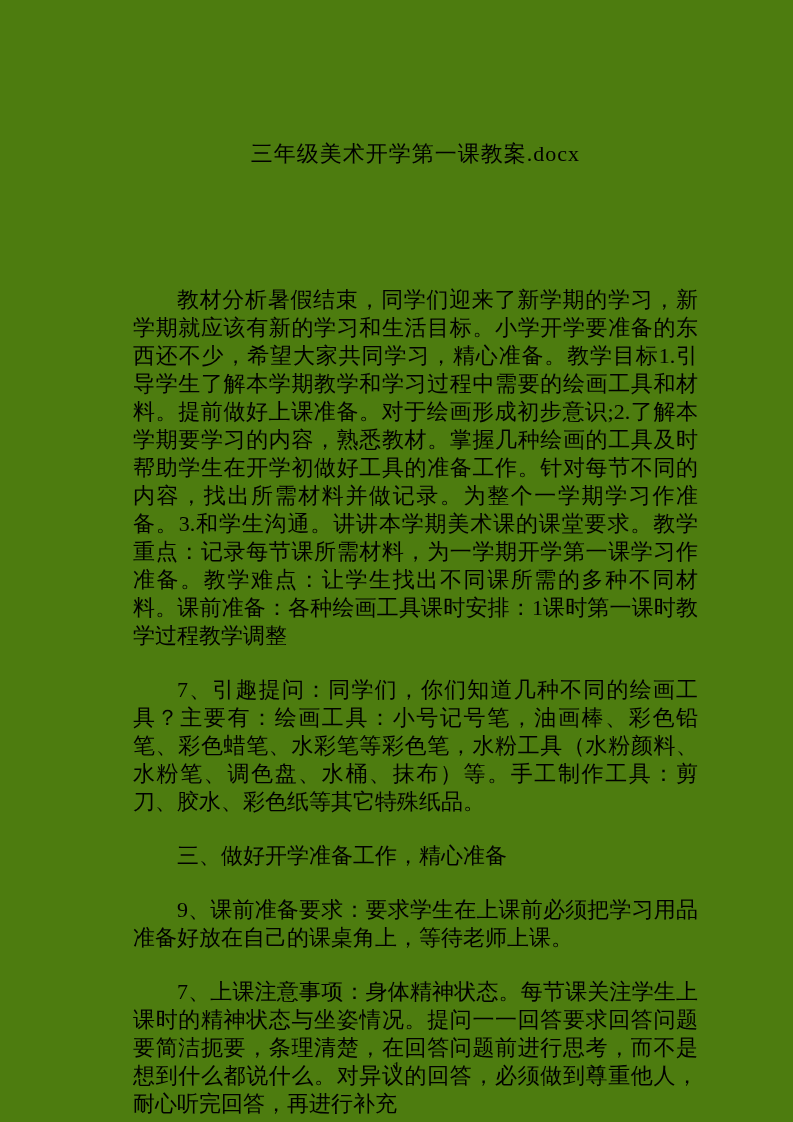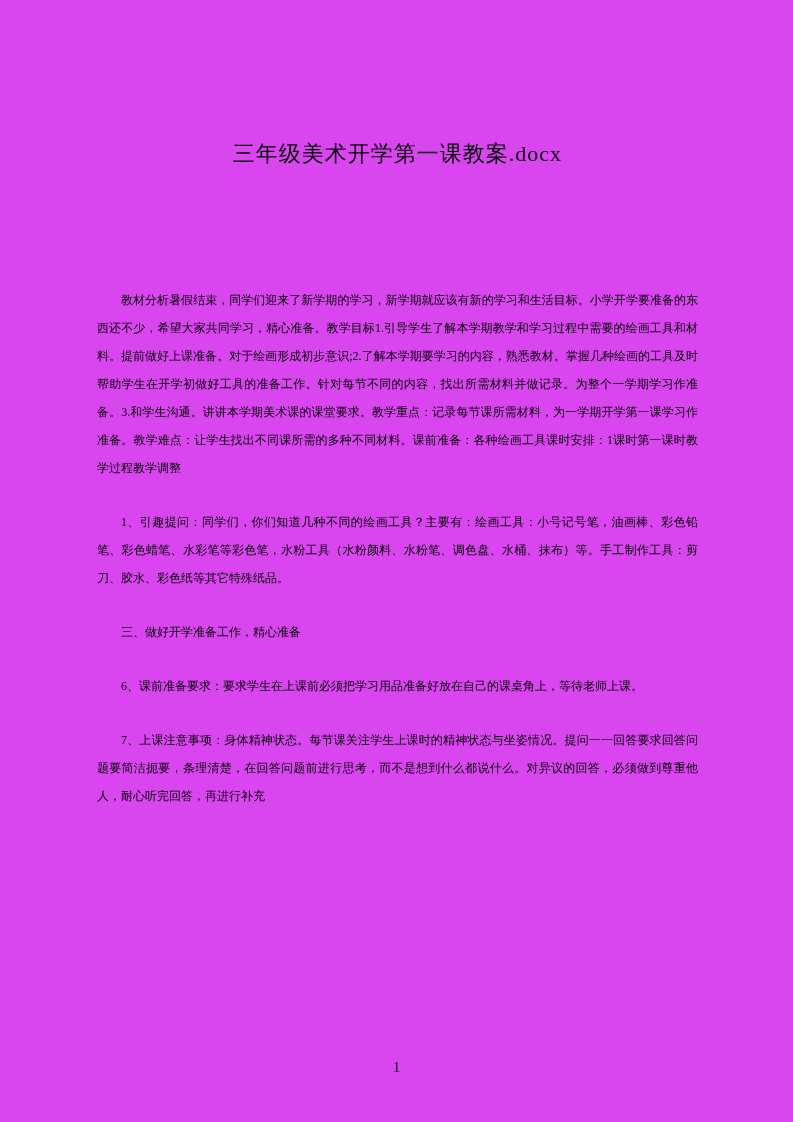--- a/index.html
+++ b/index.html
@@ -3,40 +3,41 @@
 <meta charset="utf-8">
 <style>
   html, body {
     margin: 0;
     padding: 0;
     background: #ffffff;
   }
   .page {
     width: 793px;
     height: 1122px;
-    background: #d946ef;
+    background: #4d7c0f;
     position: relative;
     box-sizing: border-box;
     font-family: "Liberation Serif", "DejaVu Serif", serif;
     color: #000000;
     overflow: hidden;
+    padding-left: 36px;
   }
   .content {
     padding: 138px 95px 0 97px;
   }
   .doc-title {
     text-align: center;
     font-size: 22px;
     line-height: 32px;
     font-weight: normal;
     margin: 0 0 116px 0;
     letter-spacing: 1px;
   }
   .para {
-    font-size: 12px;
+    font-size: 22px;
     line-height: 28px;
     text-indent: 2em;
     text-align: justify;
     margin: 0 0 26px 0;
     word-break: break-all;
   }
   .page-number {
     position: absolute;
     bottom: 46px;
     left: 0;
@@ -45,19 +46,19 @@
     font-size: 15px;
   }
 </style>
 </head>
 <body>
 
 <div class="page">
   <div class="content">
     <h1 class="doc-title">三年级美术开学第一课教案.docx</h1>
     <p class="para">教材分析暑假结束，同学们迎来了新学期的学习，新学期就应该有新的学习和生活目标。小学开学要准备的东西还不少，希望大家共同学习，精心准备。教学目标1.引导学生了解本学期教学和学习过程中需要的绘画工具和材料。提前做好上课准备。对于绘画形成初步意识;2.了解本学期要学习的内容，熟悉教材。掌握几种绘画的工具及时帮助学生在开学初做好工具的准备工作。针对每节不同的内容，找出所需材料并做记录。为整个一学期学习作准备。3.和学生沟通。讲讲本学期美术课的课堂要求。教学重点：记录每节课所需材料，为一学期开学第一课学习作准备。教学难点：让学生找出不同课所需的多种不同材料。课前准备：各种绘画工具课时安排：1课时第一课时教学过程教学调整</p>
-    <p class="para">1、引趣提问：同学们，你们知道几种不同的绘画工具？主要有：绘画工具：小号记号笔，油画棒、彩色铅笔、彩色蜡笔、水彩笔等彩色笔，水粉工具（水粉颜料、水粉笔、调色盘、水桶、抹布）等。手工制作工具：剪刀、胶水、彩色纸等其它特殊纸品。</p>
+    <p class="para">7、引趣提问：同学们，你们知道几种不同的绘画工具？主要有：绘画工具：小号记号笔，油画棒、彩色铅笔、彩色蜡笔、水彩笔等彩色笔，水粉工具（水粉颜料、水粉笔、调色盘、水桶、抹布）等。手工制作工具：剪刀、胶水、彩色纸等其它特殊纸品。</p>
     <p class="para">三、做好开学准备工作，精心准备</p>
-    <p class="para">6、课前准备要求：要求学生在上课前必须把学习用品准备好放在自己的课桌角上，等待老师上课。</p>
+    <p class="para">9、课前准备要求：要求学生在上课前必须把学习用品准备好放在自己的课桌角上，等待老师上课。</p>
     <p class="para">7、上课注意事项：身体精神状态。每节课关注学生上课时的精神状态与坐姿情况。提问一一回答要求回答问题要简洁扼要，条理清楚，在回答问题前进行思考，而不是想到什么都说什么。对异议的回答，必须做到尊重他人，耐心听完回答，再进行补充</p>
   </div>
   <div class="page-number">1</div>
 </div>
 
 </body></html>

